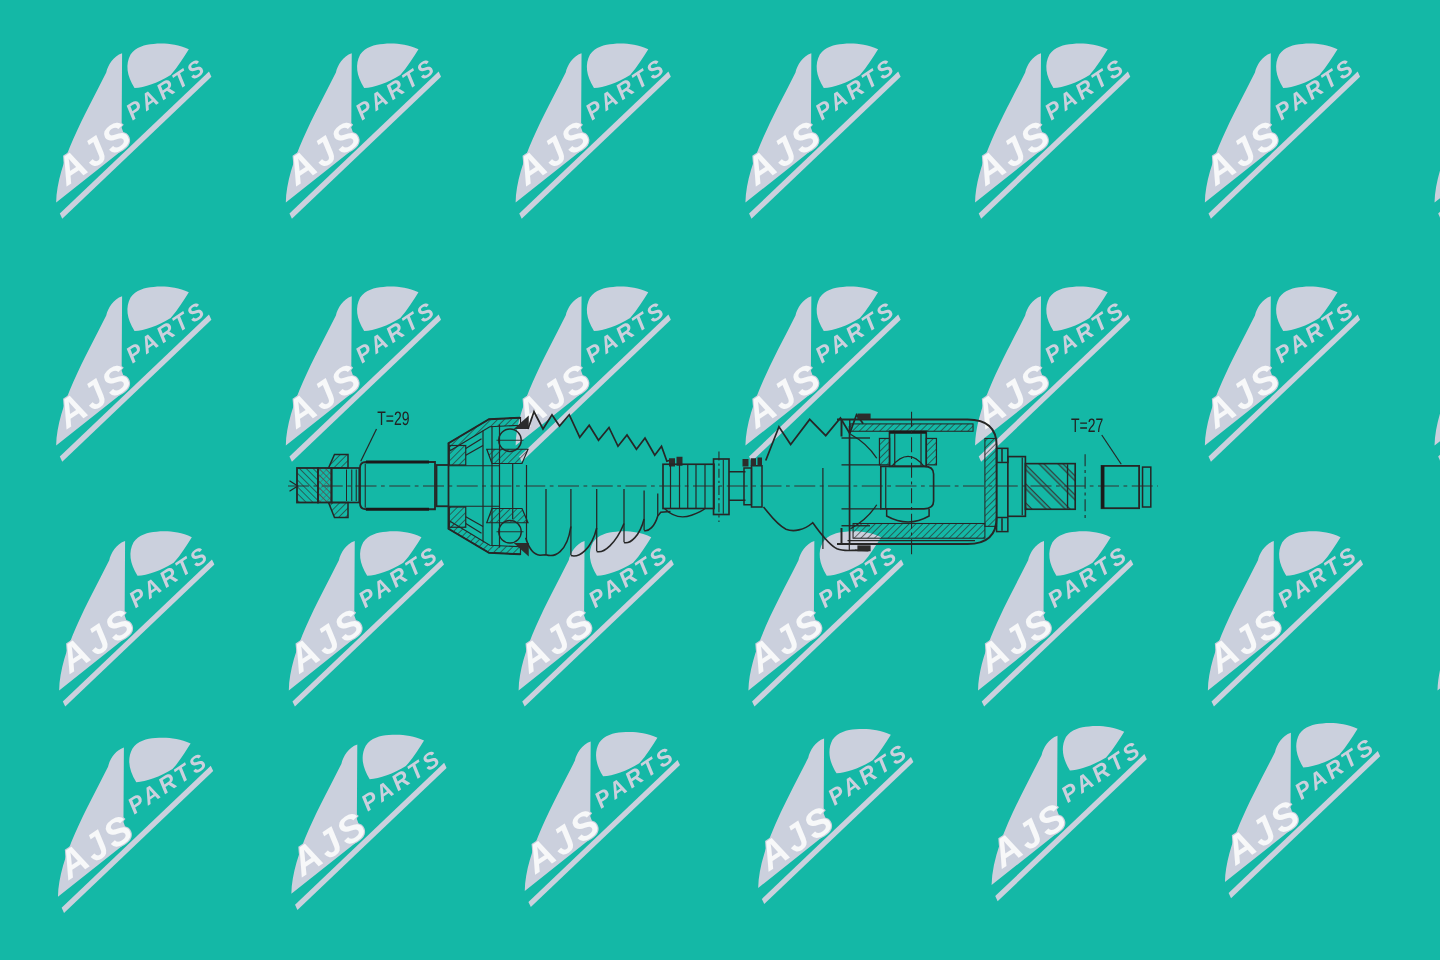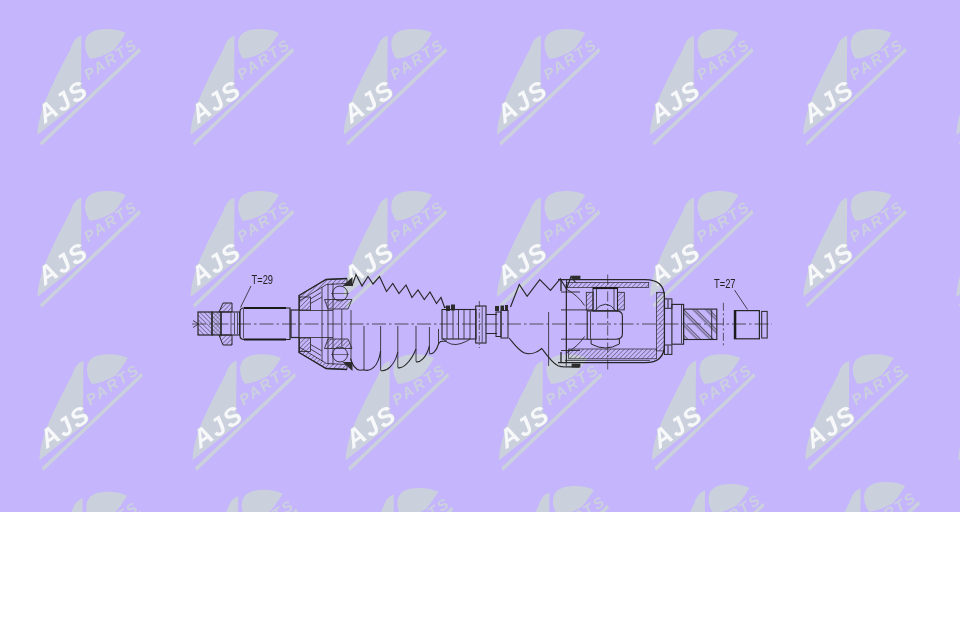--- a/index.html
+++ b/index.html
@@ -1,16 +1,16 @@
 <!DOCTYPE html>
 <html><head>
 <meta charset="utf-8">
 <style>
 html,body{margin:0;padding:0;}
-.page{width:960px;height:512px;position:relative;overflow:hidden;background:#c4b5fd;}
+.page{width:960px;height:640px;position:relative;overflow:hidden;background:#14b8a6;}
 text{font-family:"Liberation Sans",sans-serif;}
 </style>
 </head>
 <body>
 <div class="page">
 <svg width="960" height="640" viewBox="0 0 960 640" xmlns="http://www.w3.org/2000/svg">
 <defs>
 
 <g id="wm">
   <path d="M 3,-7 L 64,-1.5 L 69,-13 L 103.5,-48.8 C 98,-51.5 91,-49.5 87,-46.8 C 57,-36 22,-26 3,-7 Z" fill="#cbd0dd"></path>

